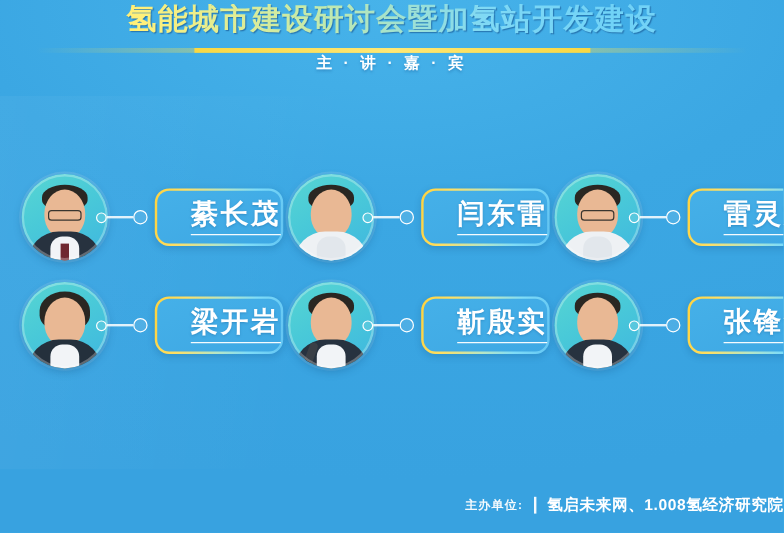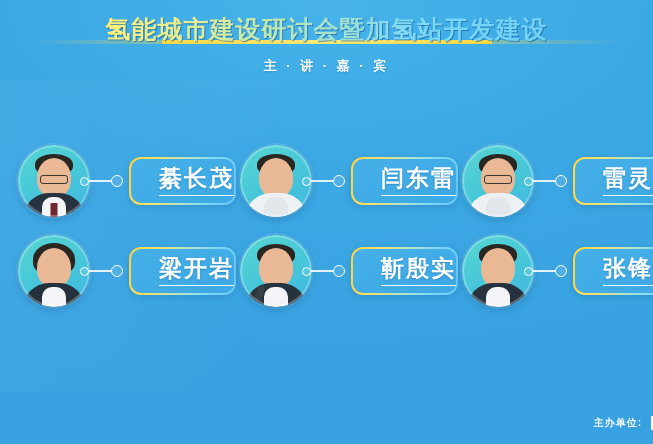--- a/index.html
+++ b/index.html
@@ -22,21 +22,21 @@
   #poster::before{
     content:""; position:absolute; left:-10%; top:18%;
     width:130%; height:70%;
     background:linear-gradient(100deg, rgba(255,255,255,.05) 0%, rgba(255,255,255,0) 40%);
     pointer-events:none;
   }
 
   
   .header{
     position:relative;
-    padding-top:16px;
+    padding-top:3px;
     text-align:center;
   }
   .title-line{
     position:relative;
     font-weight:bold;
     letter-spacing:1px;
     line-height:1.08;
     background:linear-gradient(90deg,#ffe24a 0%,#fff07a 18%,#bfe9b0 42%,#7fd9f5 62%,#6fd2f7 80%,#8ad8f5 100%);
     -webkit-background-clip:text;
     background-clip:text;
@@ -385,15 +385,16 @@
           <span class="plate-name">张锋华</span>
         </div>
       </div>
     </div>
 
   </div>
 
   <div class="footer">
     <span class="footer-label">主办单位:</span>
     <span class="footer-sep"></span>
+    <span class="footer-org">氢启未来网、1.008氢经济研究院</span>
   </div>
 
 </div>
 
 </body></html>

